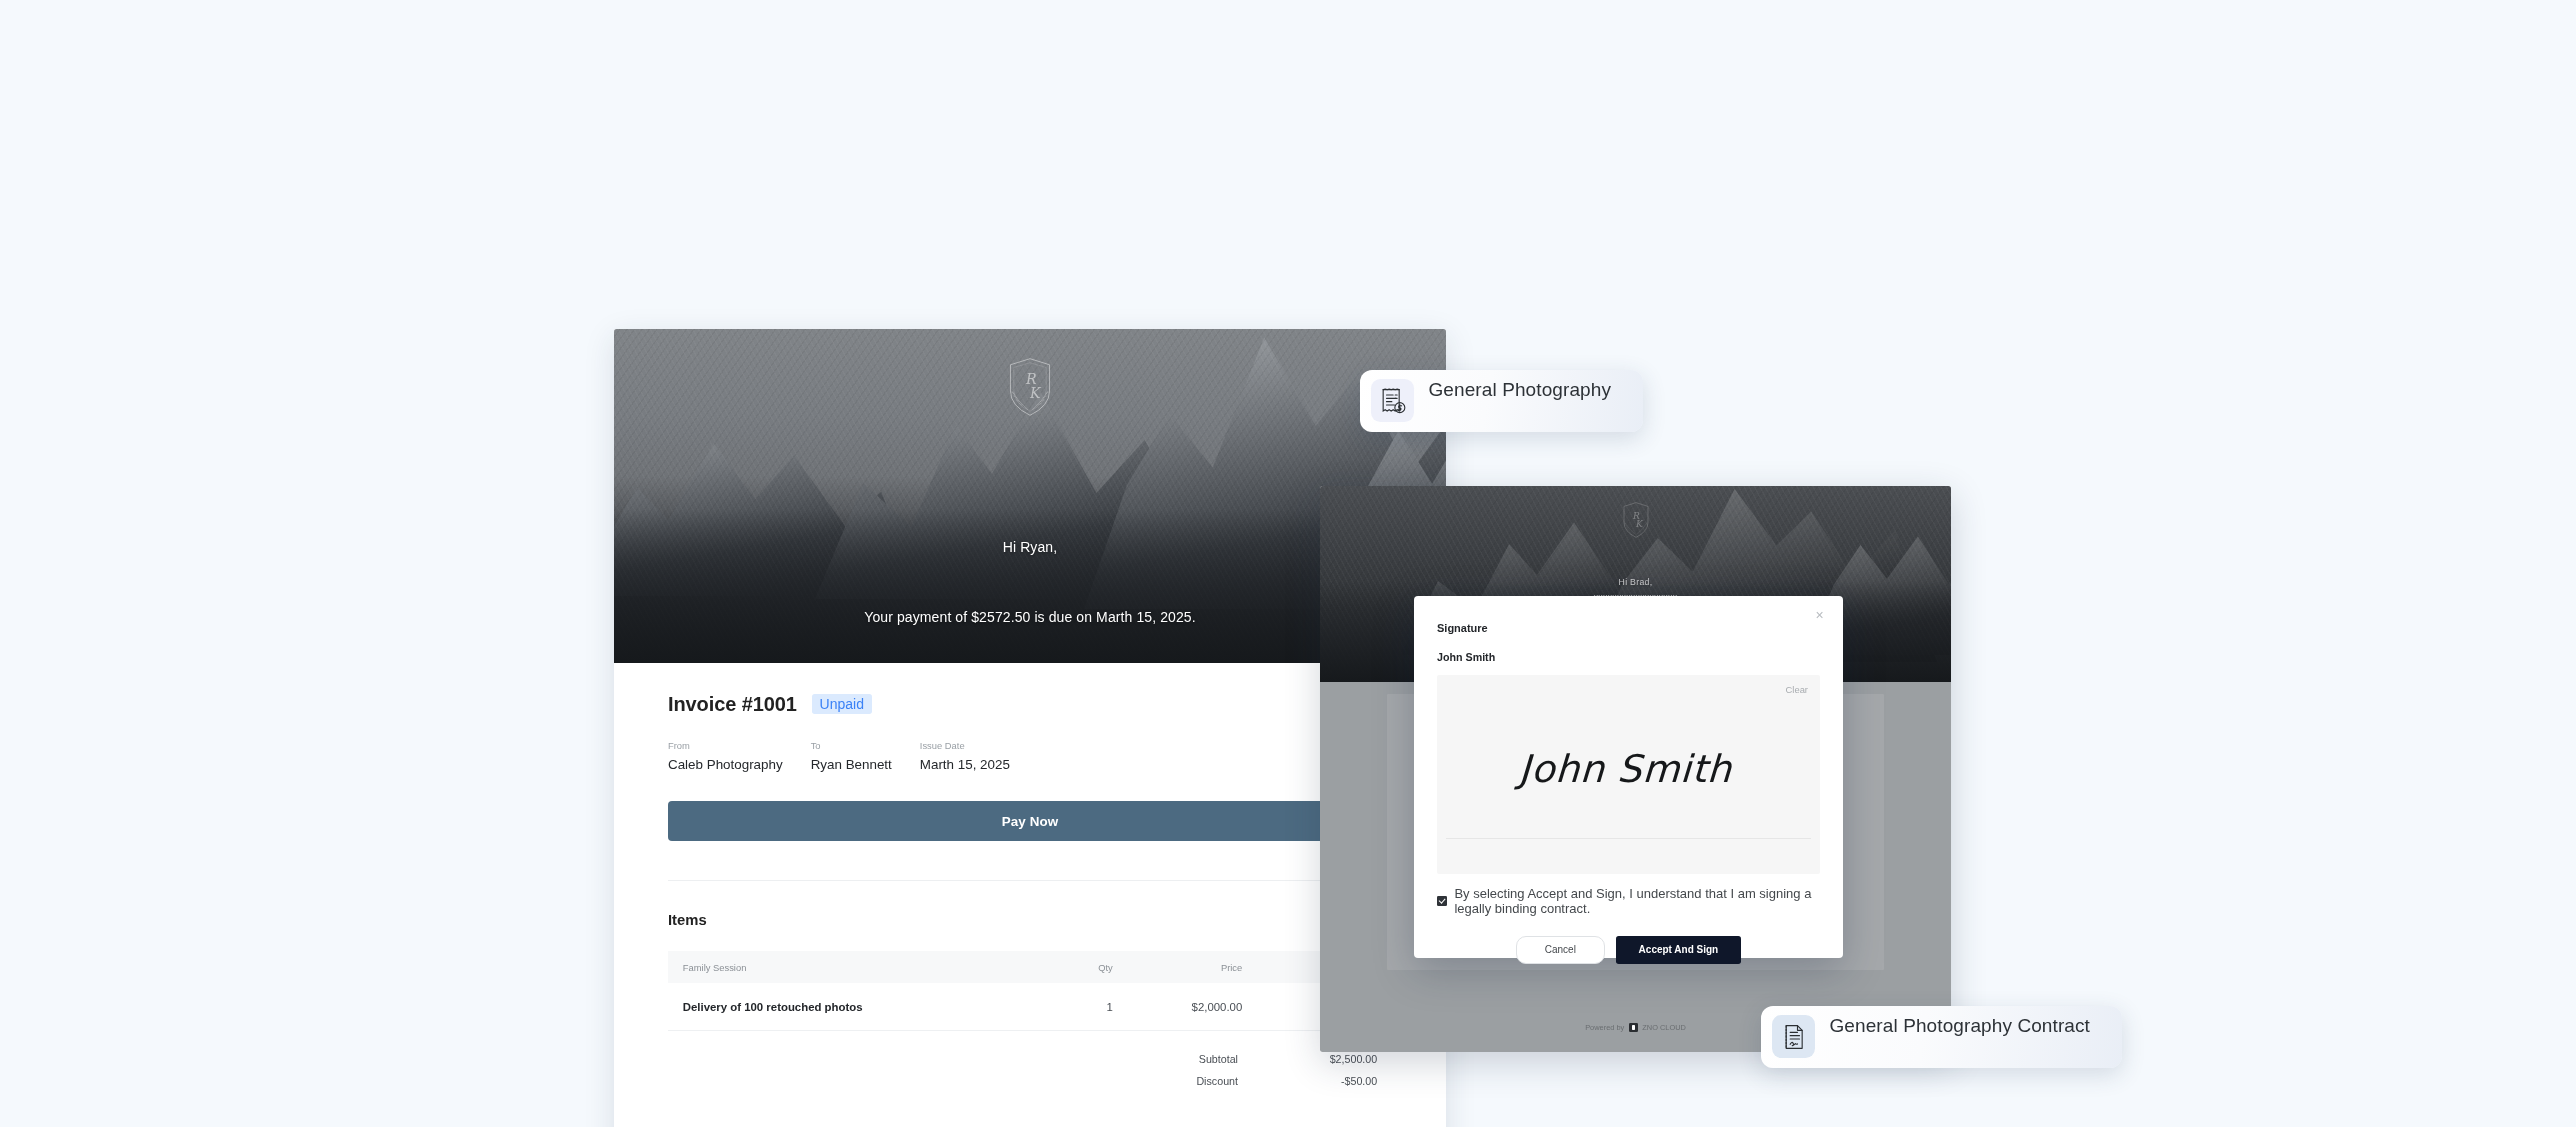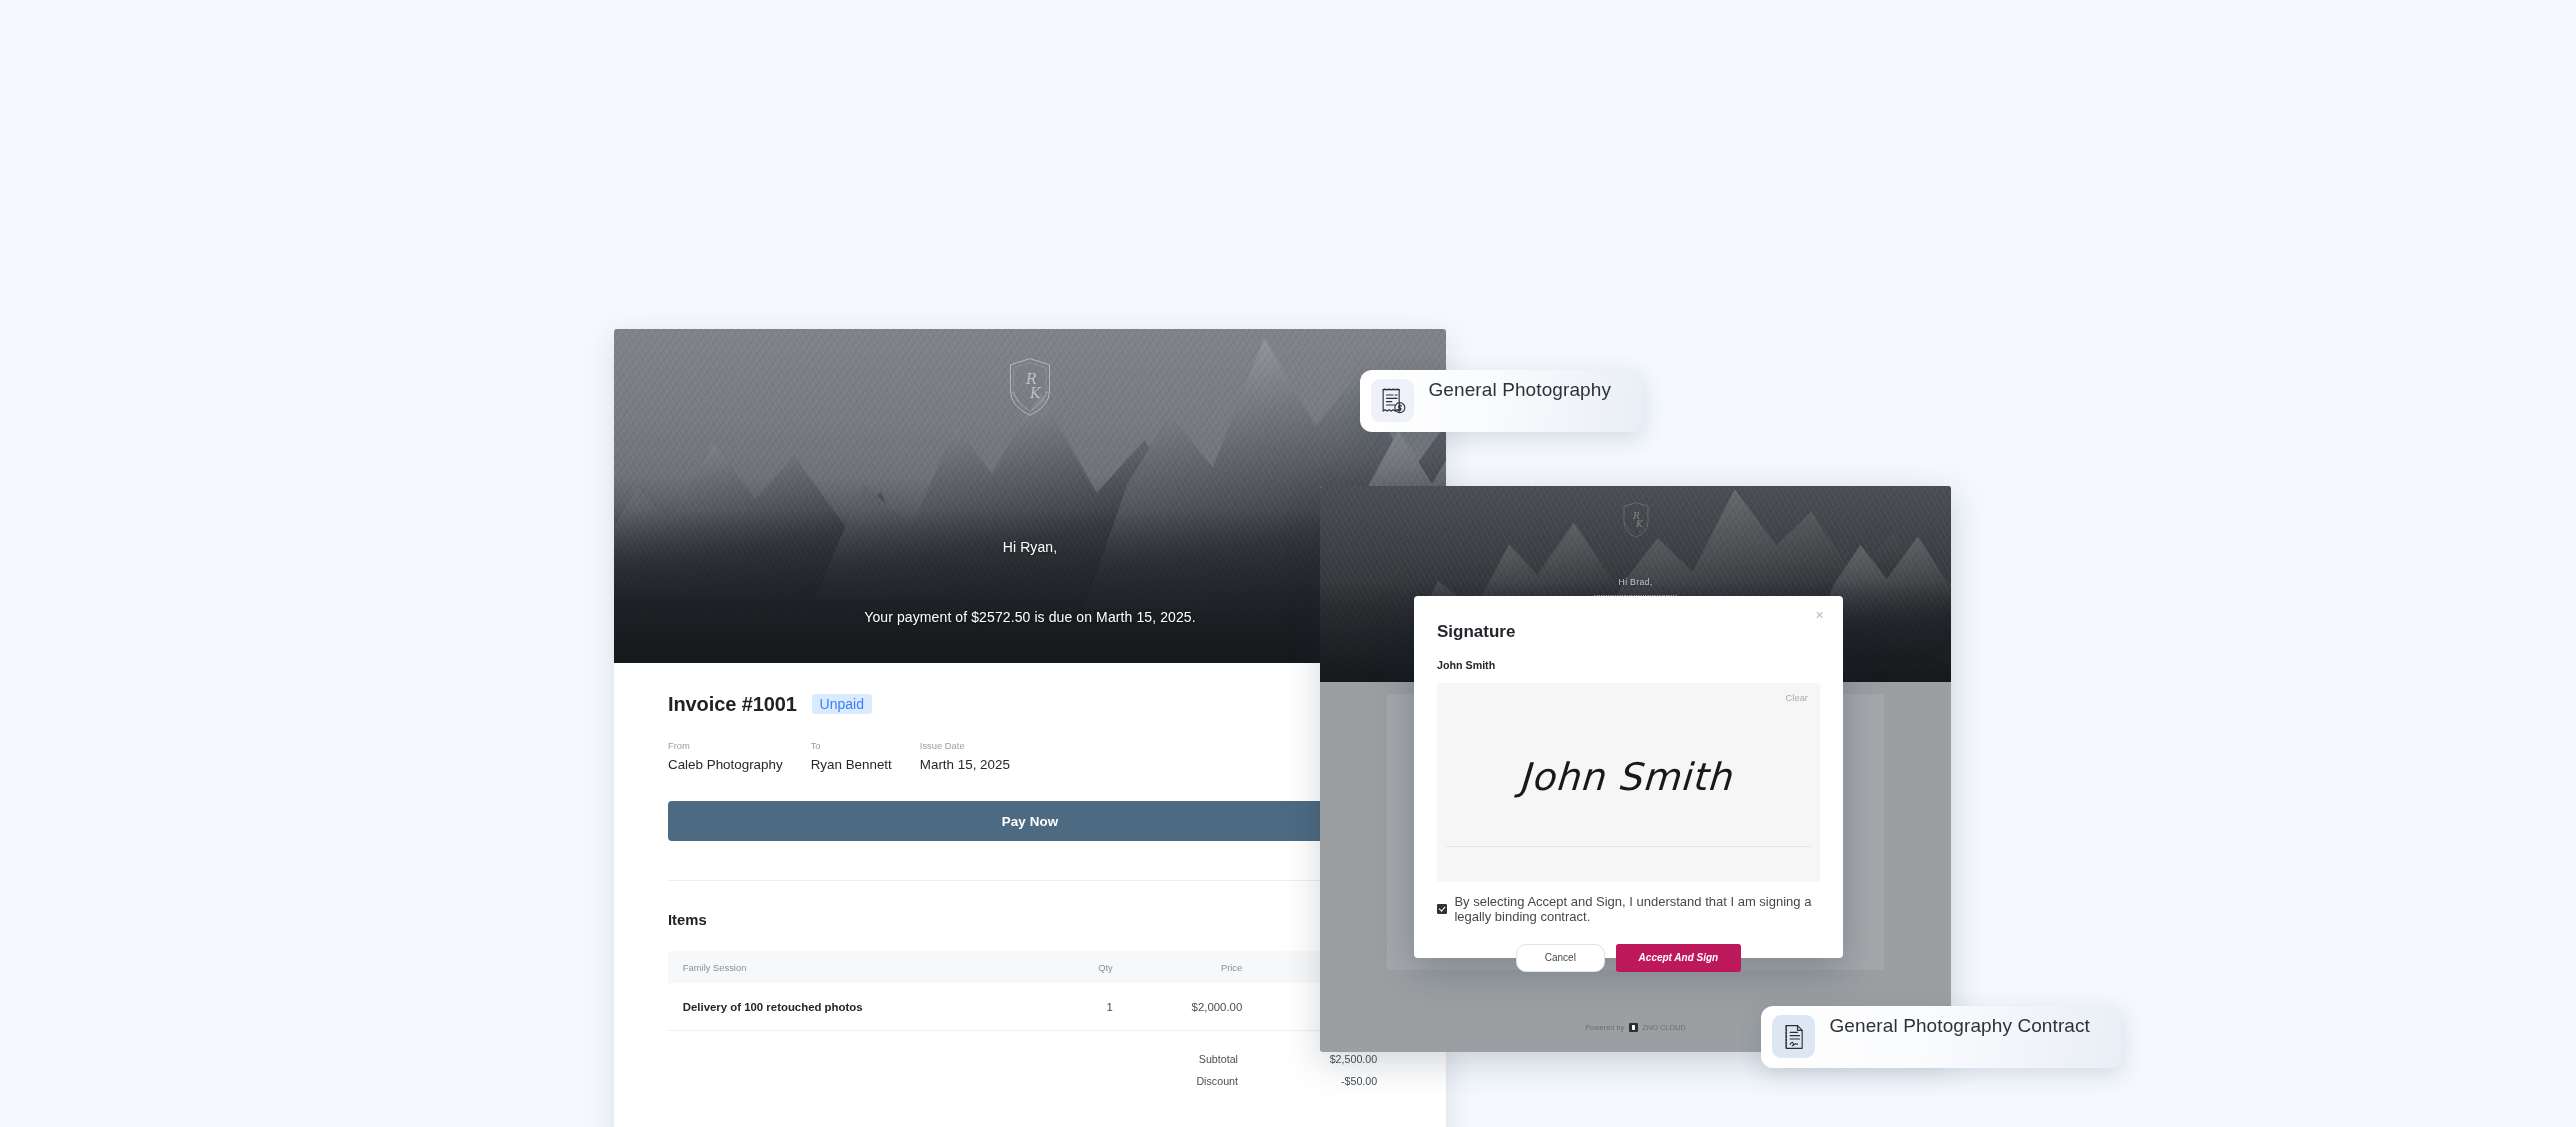--- a/index.html
+++ b/index.html
@@ -223,21 +223,21 @@
     z-index: 40;
     padding: 19px 23px 0;
   }
   .modal-close {
     position: absolute; right: 14.8px; top: 10.7px;
     width: 17.4px; height: 17.4px;
     border: 0; background: none; cursor: pointer;
     color: #b8bcc0; font-size: 14px; line-height: 1;
     font-family: "Liberation Sans", sans-serif;
   }
-  .modal-title { font-size: 17px; font-weight: 700; color: #23262a; margin-top: 6.7px; }
+  .modal-title { font-size: 11px; font-weight: 700; color: #23262a; margin-top: 6.7px; }
   .modal-signer { font-size: 10.7px; font-weight: 700; color: #23262a; margin-top: 17.4px; }
 
   .sig-pad {
     position: relative;
     margin-top: 12px;
     height: 199px;
     background: #f6f6f6;
     border-radius: 2px;
   }
   .sig-clear {
@@ -273,23 +273,23 @@
   }
   .consent-text { font-size: 13px; color: #44484c; }
 
   .modal-actions { display: flex; justify-content: center; gap: 10.7px; margin-top: 20px; }
   .btn-cancel {
     padding: 7.4px 28px; border: 0.7px solid #dfe2e5; background: #fff;
     border-radius: 10px; font-family: "Liberation Sans", sans-serif;
     font-size: 10px; color: #43474b; cursor: pointer;
   }
   .btn-accept {
-    padding: 8px 23px; border: 0; background: #be185d; color: #fff;
+    padding: 8px 23px; border: 0; background: #0f172a; color: #fff;
     border-radius: 2.7px; font-family: "Liberation Sans", sans-serif;
-    font-size: 10px; font-weight: 700; cursor: pointer; font-style: italic;
+    font-size: 10px; font-weight: 700; cursor: pointer;
   }
 
   
   .pill {
     position: absolute;
     display: flex;
     align-items: flex-start;
     gap: 14.8px;
     background: linear-gradient(100deg, #ffffff 0%, #fafbfd 45%, #e9eef6 100%);
     border-radius: 12px;

